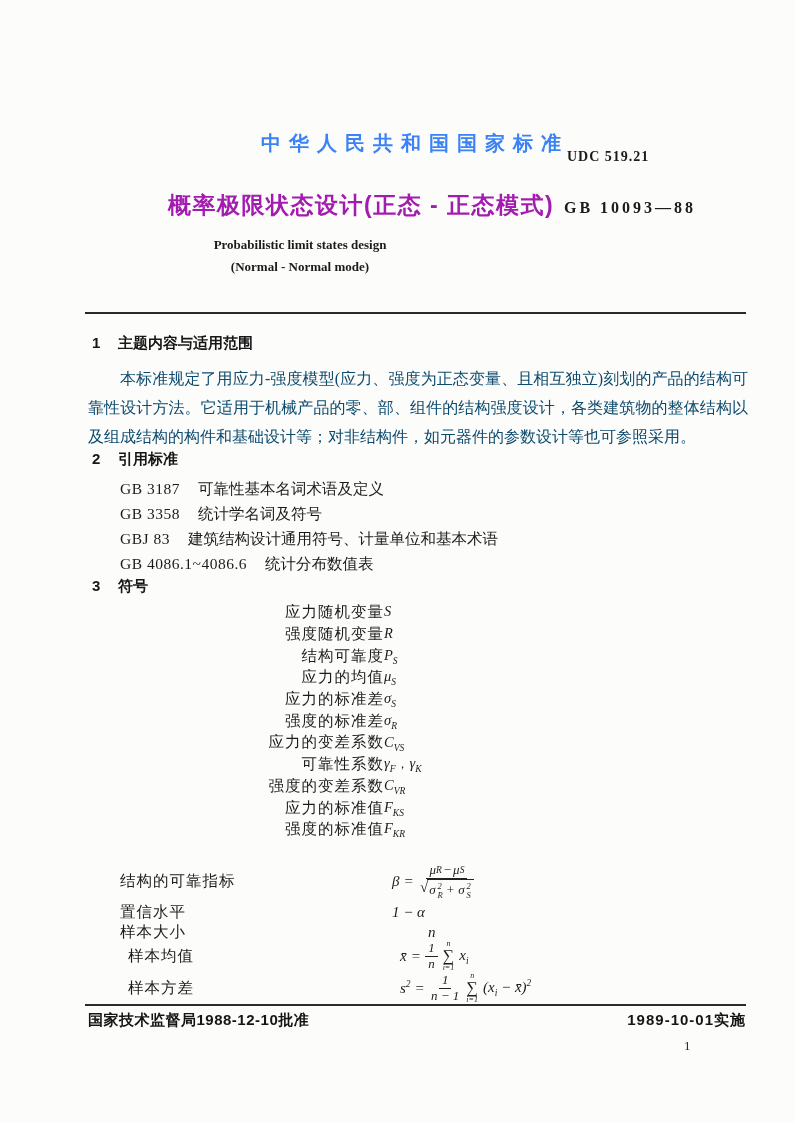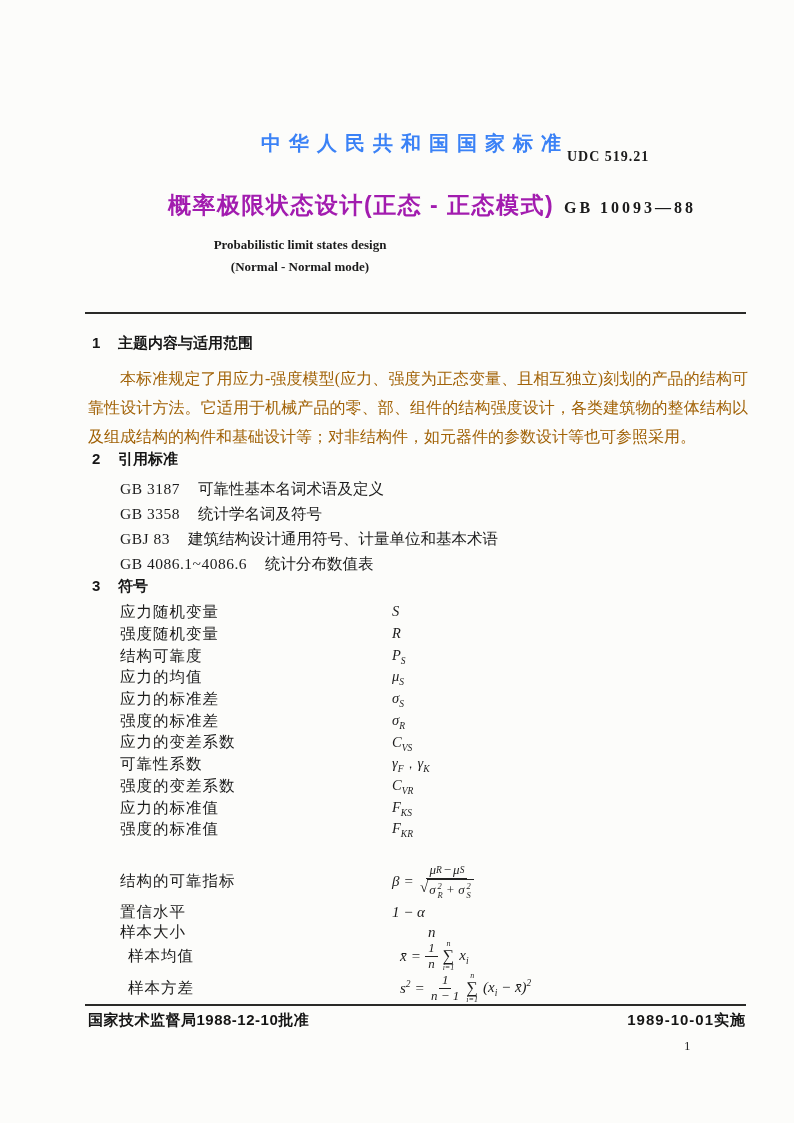--- a/index.html
+++ b/index.html
@@ -53,27 +53,27 @@
     font-weight:bold;font-size:15px;color:#161616;
   }
   .sec-head .sec-no{display:inline-block;min-width:26px;}
   .sec1-head{left:92px;top:334px;}
   .sec2-head{left:92px;top:450px;}
   .sec3-head{left:92px;top:577px;}
   .scope-para{
     left:88px;top:364px;width:660px;
     font-size:16px;line-height:29px;
     text-align:justify;text-indent:2em;
-    color:#a16207;
+    color:#0c4a6e;
   }
   .refs{left:120px;top:476px;width:600px;font-size:15.5px;}
   .ref-row{height:25px;line-height:25px;}
   .ref-code{display:inline-block;margin-right:18px;letter-spacing:0.5px;text-align:center;}
   
-  .symbols{left:120px;top:602px;width:560px;}
+  .symbols{left:112px;top:602px;width:560px;text-align:right;}
   .sym-row{display:flex;align-items:center;height:21.7px;}
   .sym-label{width:272px;font-size:15.5px;letter-spacing:1px;color:#1c1c1c;}
   .sym-label.indent-1{padding-left:8px;}
   .sym-val{font-style:italic;font-size:14.5px;color:#1c1c1c;}
   .sym-val sub,.math sub{font-size:9.5px;font-style:italic;}
   .sym-val .sep{font-style:normal;font-size:12px;padding:0 1px;}
   
   .f-row{display:flex;align-items:center;left:120px;width:600px;}
   .math{
     display:inline-flex;align-items:center;gap:4px;

